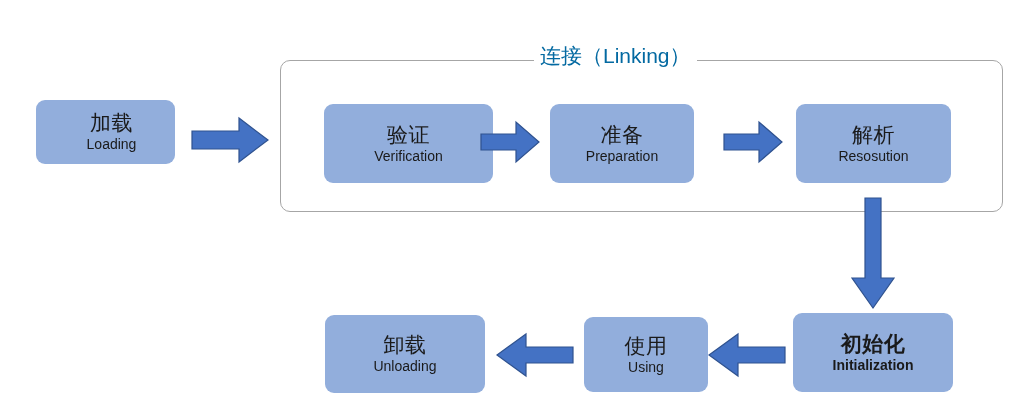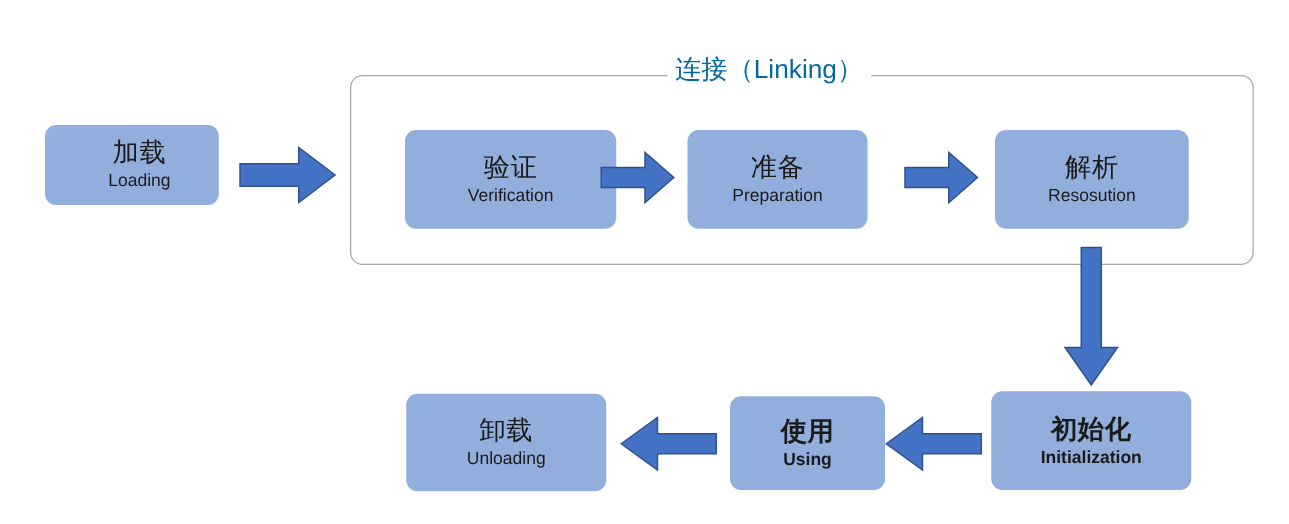--- a/index.html
+++ b/index.html
@@ -97,21 +97,21 @@
   <div class="node" style="left:796px; top:104px; width:155px; height:79px;">
     <span class="cn">解析</span>
     <span class="en">Resosution</span>
   </div>
 
   <div class="node" style="left:793px; top:313px; width:160px; height:79px;font-weight:bold;">
     <span class="cn">初始化</span>
     <span class="en">Initialization</span>
   </div>
 
-  <div class="node" style="left:584px; top:317px; width:124px; height:75px;font-weight:bold;">
+  <div class="node" style="left:584px; top:317px; width:124px; height:75px;">
     <span class="cn">使用</span>
     <span class="en">Using</span>
   </div>
 
   <div class="node" style="left:325px; top:315px; width:160px; height:78px;">
     <span class="cn">卸载</span>
     <span class="en">Unloading</span>
   </div>
 
   <svg class="arrow" style="left:192px; top:118px;" width="76" height="44" viewBox="0 0 76 44">

